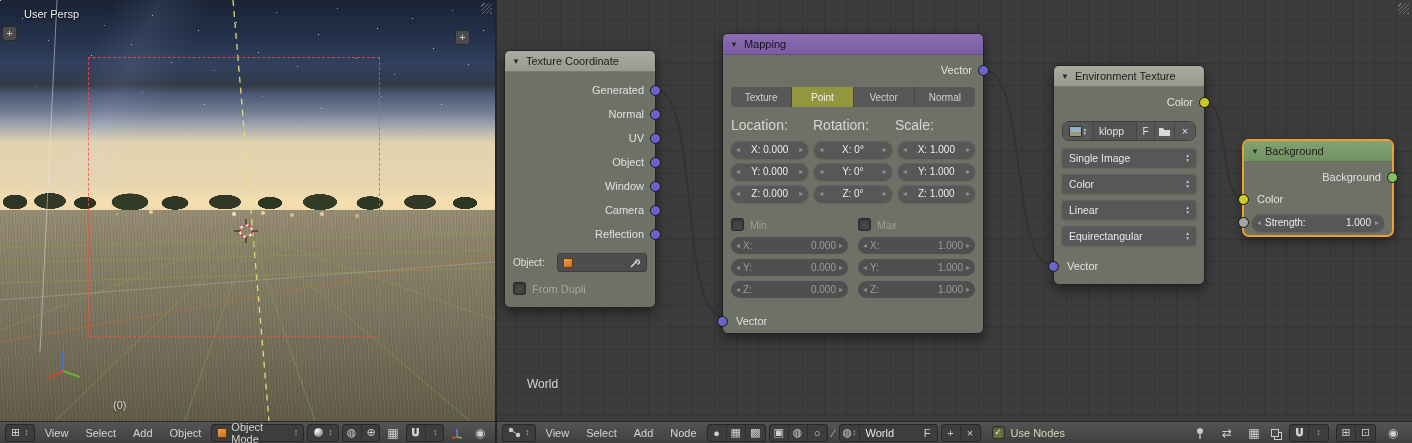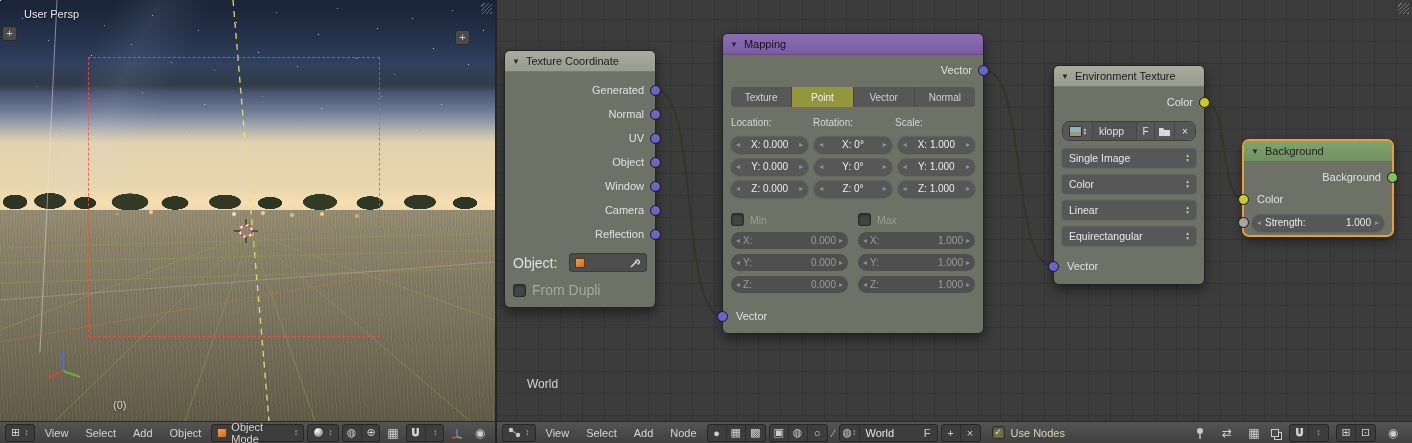--- a/index.html
+++ b/index.html
@@ -99,35 +99,35 @@
   .row.h20{height:20px;}
   .rlab{position:absolute;right:11px;top:5px;}
   .row.h20 .rlab{top:3px;}
   .lbl-left{position:absolute;left:13px;top:3px;}
   .sock{position:absolute;width:11px;height:11px;border-radius:50%;border:1px solid #151515;z-index:3;}
   .sock.o{right:-6px;} .sock.i{left:-6px;}
   .row.out .sock{top:6px;} .row.h20 .sock{top:4px;}
   .sock.vector{background:#6a63c8;} .sock.color{background:#c9c929;}
   .sock.shader{background:#84c060;} .sock.value{background:#a5a5a5;}
 
-  .objrow{display:flex;align-items:center;margin:6px 8px 0;gap:12px;font-size:14px;}
+  .objrow{display:flex;align-items:center;margin:6px 8px 0;gap:12px;font-size:10px;}
   .objfield{flex:1;height:19px;background:#4d4d4d;border-radius:3px;display:flex;align-items:center;padding:0 5px;gap:5px;border:1px solid #3c3c3c;}
   .objfield .spacer{flex:1;}
-  .duplirow{display:flex;align-items:center;margin:10px 8px 0;gap:6px;color:#a8a89e;font-size:14px;}
+  .duplirow{display:flex;align-items:center;margin:10px 8px 0;gap:6px;color:#a8a89e;font-size:11px;}
   .checkbox{width:13px;height:13px;background:#454545;border:1px solid #2b2b2b;border-radius:2.5px;
     box-shadow:inset 0 1px 3px rgba(0,0,0,.45);flex:none;display:flex;align-items:center;justify-content:center;
     font-size:9px;color:#eaeacb;line-height:1;}
   .checkbox.checked{background:#6e7045;}
 
   .tabs{display:flex;margin:6px 8px 0;height:20px;border-radius:4px;overflow:hidden;}
   .tab{flex:1;display:flex;align-items:center;justify-content:center;background:#575757;color:#d0d0d0;font-size:10px;border-right:1px solid #474747;}
   .tab:last-child{border-right:none;}
   .tab.active{background:#94963e;color:#f4f4ea;}
 
-  .collabels{display:flex;margin:10px 8px 0;gap:2px;font-size:10px;color:#d6d6d6;}
+  .collabels{display:flex;margin:10px 8px 0;gap:2px;font-size:14px;color:#d6d6d6;}
   .collabels span{flex:1;}
   .fieldcols{display:flex;margin:8px 8px 0;gap:6px;}
   .fcol{flex:1;display:flex;flex-direction:column;gap:5px;}
   .numfield{height:17px;background:#575757;border-radius:9px;display:flex;align-items:center;padding:0 5px;
     font-size:10px;color:#ececec;box-shadow:inset 0 1px 0 rgba(255,255,255,.07),0 1px 2px rgba(0,0,0,.3);}
   .numfield .mid{flex:1;text-align:center;}
   .arr{color:rgba(240,240,240,.38);font-size:8px;line-height:1;}
   .numfield.dis{background:#4f4f4f;color:#9b9b9b;box-shadow:none;}
   .numfield.dis .l{margin-left:3px;}
   .numfield.dis .v{margin-left:auto;margin-right:3px;}

